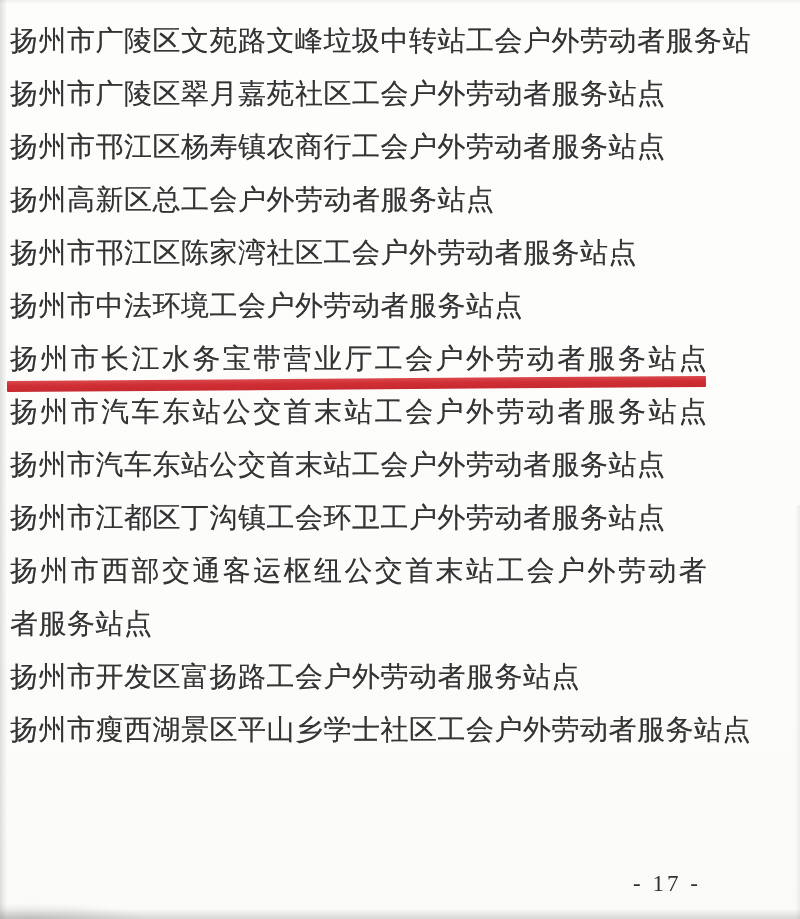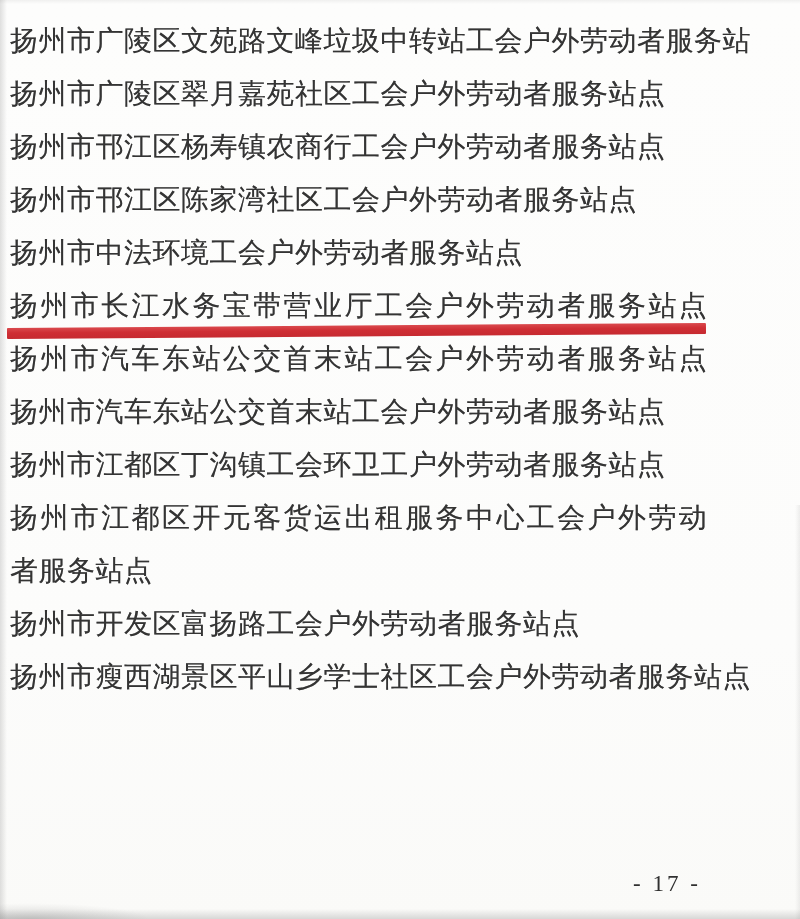--- a/index.html
+++ b/index.html
@@ -107,40 +107,43 @@
       <div class="station">
         <div class="station-line">扬州市广陵区文苑路文峰垃圾中转站工会户外劳动者服务站</div>
       </div>
       <div class="station">
         <div class="station-line">扬州市广陵区翠月嘉苑社区工会户外劳动者服务站点</div>
       </div>
       <div class="station">
         <div class="station-line">扬州市邗江区杨寿镇农商行工会户外劳动者服务站点</div>
       </div>
       <div class="station">
+        <div class="station-line">扬州高新区总工会户外劳动者服务站点</div>
+      </div>
+      <div class="station">
         <div class="station-line">扬州市邗江区陈家湾社区工会户外劳动者服务站点</div>
       </div>
       <div class="station">
         <div class="station-line">扬州市中法环境工会户外劳动者服务站点</div>
       </div>
       <div class="station">
         <div class="station-line stretch">扬州市长江水务宝带营业厅工会户外劳动者服务站点</div>
         <div class="red-underline"></div>
       </div>
       <div class="station">
         <div class="station-line stretch">扬州市汽车东站公交首末站工会户外劳动者服务站点</div>
       </div>
       <div class="station">
         <div class="station-line">扬州市汽车东站公交首末站工会户外劳动者服务站点</div>
       </div>
       <div class="station">
         <div class="station-line">扬州市江都区丁沟镇工会环卫工户外劳动者服务站点</div>
       </div>
       <div class="station">
-        <div class="station-line stretch">扬州市江都区开元客货运出租服务中心工会户外劳动</div>
+        <div class="station-line stretch">扬州市西部交通客运枢纽公交首末站工会户外劳动者</div>
         <div class="station-line">者服务站点</div>
       </div>
       <div class="station">
         <div class="station-line">扬州市开发区富扬路工会户外劳动者服务站点</div>
       </div>
       <div class="station">
         <div class="station-line">扬州市瘦西湖景区平山乡学士社区工会户外劳动者服务站点</div>
       </div>
     </div>
 

